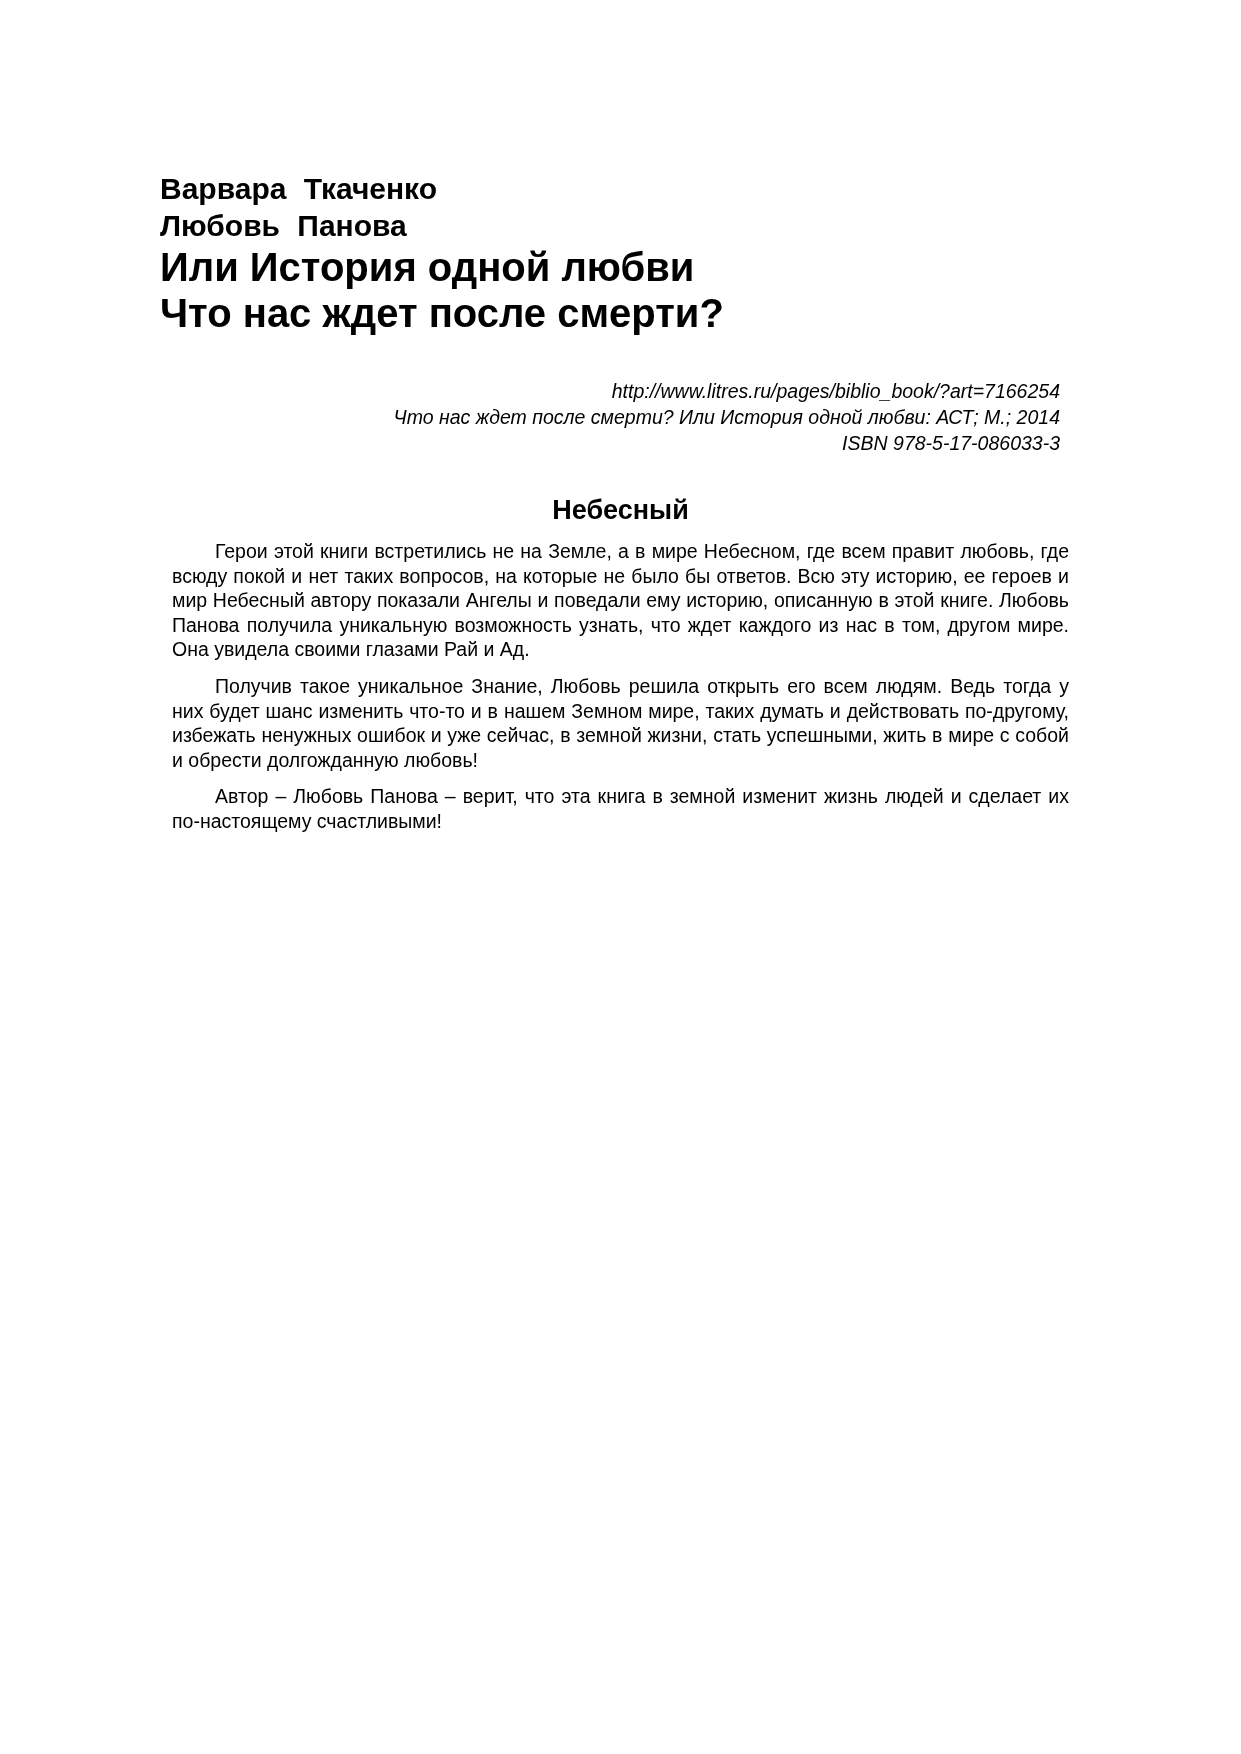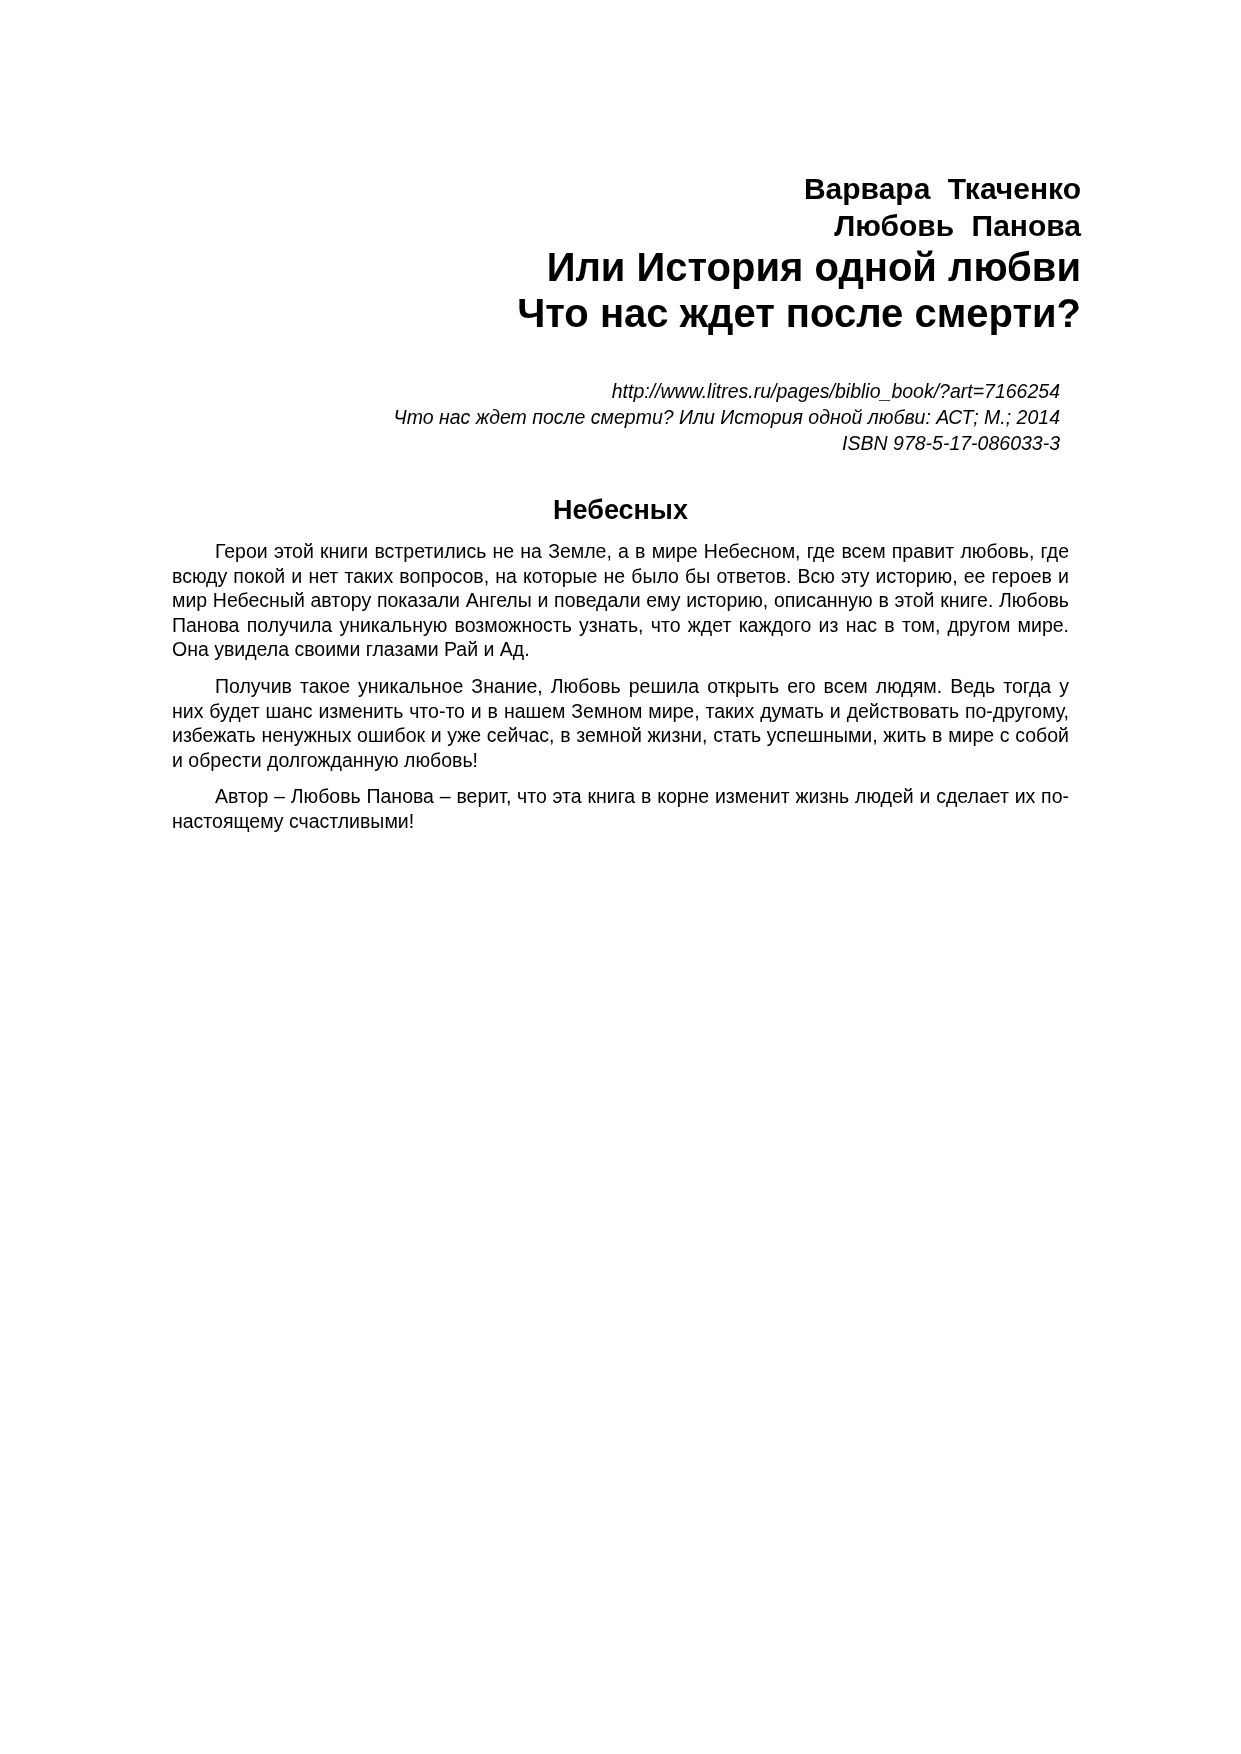--- a/index.html
+++ b/index.html
@@ -17,21 +17,21 @@
     overflow: hidden;
   }
   .column {
     position: absolute;
     left: 160px;
     top: 0;
     width: 921px;
   }
   .header-block {
     padding-top: 170px;
-    text-align: right;
+    text-align: left;
   }
   .author-line {
     font-size: 30px;
     font-weight: bold;
     line-height: 37px;
     word-spacing: 9px;
   }
   .title-line {
     font-size: 40px;
     font-weight: bold;
@@ -80,22 +80,22 @@
       <div class="title-line">Или История одной любви</div>
       <div class="title-line">Что нас ждет после смерти?</div>
     </div>
 
     <div class="imprint-block">
       <div>http://www.litres.ru/pages/biblio_book/?art=7166254</div>
       <div>Что нас ждет после смерти? Или История одной любви: АСТ; М.; 2014</div>
       <div>ISBN 978-5-17-086033-3</div>
     </div>
 
-    <div class="annotation-heading">Небесных</div>
+    <div class="annotation-heading">Небесный</div>
 
     <div class="annotation-body">
       <p>Герои этой книги встретились не на Земле, а в мире Небесном, где всем правит любовь, где всюду покой и нет таких вопросов, на которые не было бы ответов. Всю эту историю, ее героев и мир Небесный автору показали Ангелы и поведали ему историю, описанную в этой книге. Любовь Панова получила уникальную возможность узнать, что ждет каждого из нас в том, другом мире. Она увидела своими глазами Рай и Ад.</p>
       <p>Получив такое уникальное Знание, Любовь решила открыть его всем людям. Ведь тогда у них будет шанс изменить что-то и в нашем Земном мире, таких думать и действовать по-другому, избежать ненужных ошибок и уже сейчас, в земной жизни, стать успешными, жить в мире с собой и обрести долгожданную любовь!</p>
-      <p>Автор – Любовь Панова – верит, что эта книга в корне изменит жизнь людей и сделает их по-настоящему счастливыми!</p>
+      <p>Автор – Любовь Панова – верит, что эта книга в земной изменит жизнь людей и сделает их по-настоящему счастливыми!</p>
     </div>
 
   </div>
 </div>
 
 </body></html>

